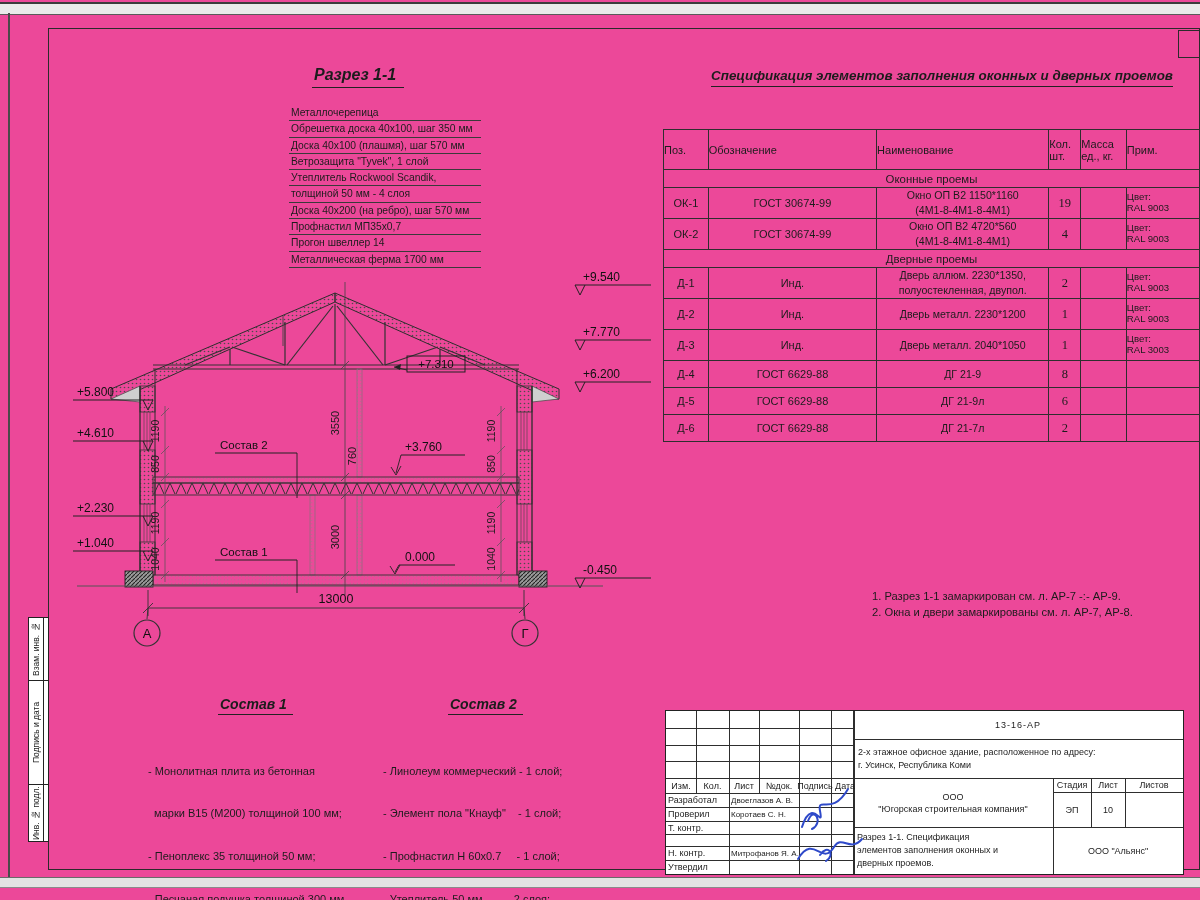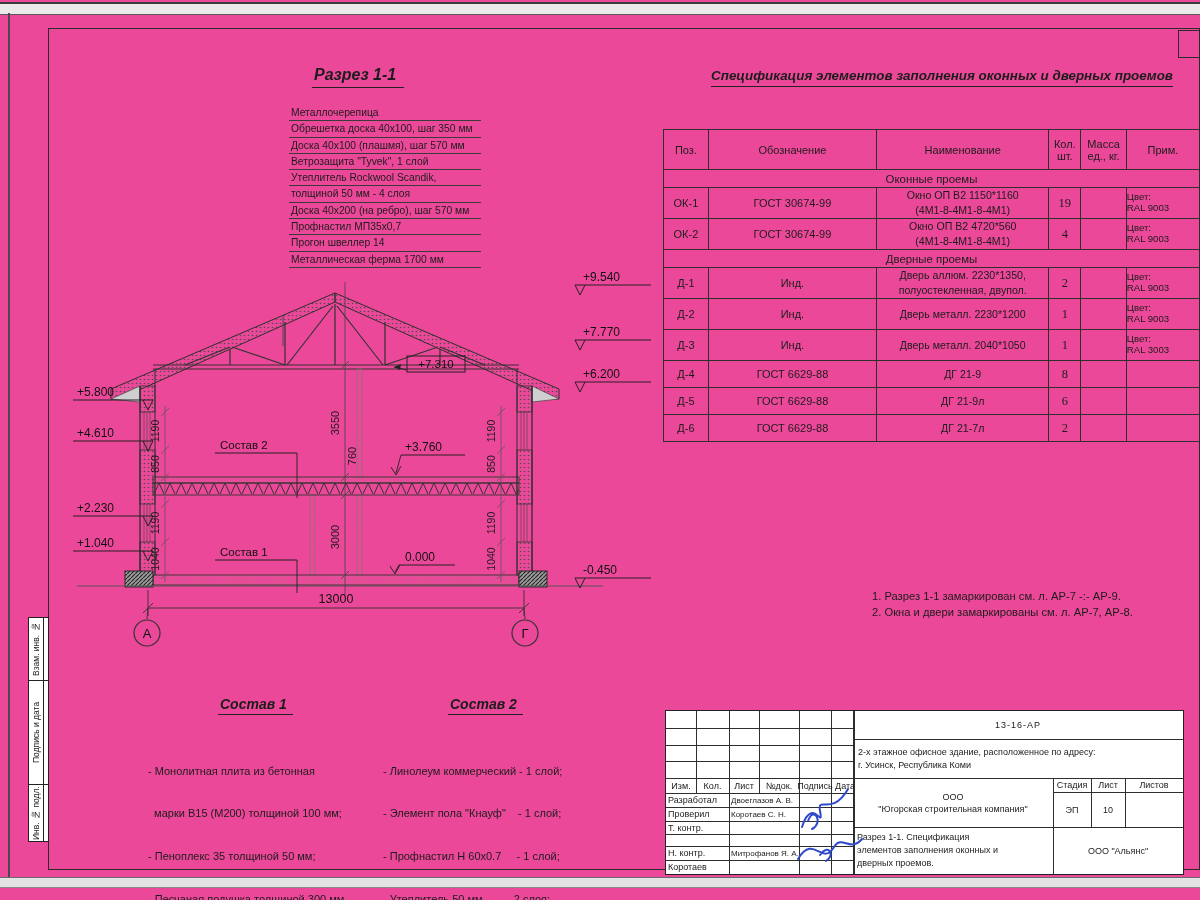--- a/index.html
+++ b/index.html
@@ -19,21 +19,21 @@
   .spec-title span{display:inline-block;border-bottom:1.4px solid #222;padding-bottom:3px;}
   
   .rooflist{left:289px;top:105px;width:192px;font-size:10.3px;}
   .rooflist .row{line-height:15.3px;height:15.3px;border-bottom:1.1px solid #3a3a3a;padding-left:2px;white-space:nowrap;overflow:hidden;}
   .rooflist .row.first{}
   
   table.spec{left:663px;top:129px;border-collapse:collapse;table-layout:fixed;background:transparent;}
   table.spec td,table.spec th{border:1.1px solid #2e2e2e;font-weight:normal;padding:0;vertical-align:middle;}
   table.spec th{font-size:11px;}
   .pre{white-space:pre-line;}
-  .hdr{height:40px;text-align:center;margin-top:7px;}
+  .hdr{height:40px;text-align:left;margin-top:7px;}
   .grp{height:17px;text-align:center;font-size:11.4px;}
   td.pos{text-align:center;font-size:11px;}
   td.des{text-align:center;font-size:11px;}
   td.nam{text-align:center;font-size:10.6px;line-height:15px;}
   td.qty{text-align:center;font-family:"Liberation Serif",serif;font-size:12.5px;}
   td.note{font-size:9.6px;line-height:10.6px;padding-left:3px;vertical-align:middle;}
   tr.r31{height:31px;} tr.r27{height:27px;}
   
   .notes{left:872px;top:589px;font-size:11.2px;line-height:15.5px;}
   
@@ -460,21 +460,21 @@
     <div class="cell center" style="left:133px;top:67px;width:32px;height:15px;">Подпись</div>
     <div class="cell center" style="left:165px;top:67px;width:28px;height:15px;">Дата</div>
 
     <div class="cell" style="left:2px;top:82px;width:61px;height:14px;">Разработал</div>
     <div class="cell" style="left:65px;top:82px;width:68px;height:14px;font-size:8px;">Двоеглазов А. В.</div>
     <div class="cell" style="left:2px;top:96px;width:61px;height:14px;">Проверил</div>
     <div class="cell" style="left:65px;top:96px;width:68px;height:14px;font-size:8px;">Коротаев С. Н.</div>
     <div class="cell" style="left:2px;top:110px;width:61px;height:13px;">Т. контр.</div>
     <div class="cell" style="left:2px;top:135px;width:61px;height:14px;">Н. контр.</div>
     <div class="cell" style="left:65px;top:135px;width:68px;height:14px;font-size:8px;">Митрофанов Я. А.</div>
-    <div class="cell" style="left:2px;top:149px;width:61px;height:14px;">Коротаев</div>
+    <div class="cell" style="left:2px;top:149px;width:61px;height:14px;">Утвердил</div>
 
     <div class="cell center doc-code">13-16-АР</div>
     <div class="cell pre project">2-х этажное офисное здание, расположенное по адресу:
 г. Усинск, Республика Коми</div>
     <div class="cell center pre company">ООО
 "Югорская строительная компания"</div>
     <div class="cell center" style="left:387px;top:67px;width:38px;height:14px;">Стадия</div>
     <div class="cell center" style="left:425px;top:67px;width:34px;height:14px;">Лист</div>
     <div class="cell center" style="left:459px;top:67px;width:58px;height:14px;">Листов</div>
     <div class="cell center stage-val" style="left:387px;top:81px;width:38px;height:35px;">ЭП</div>

